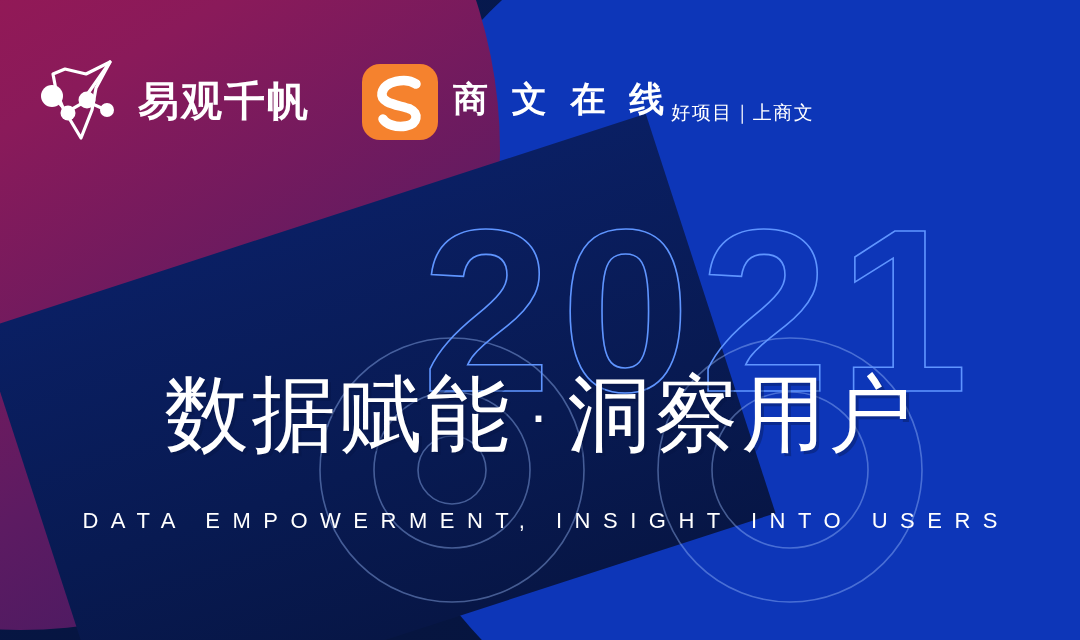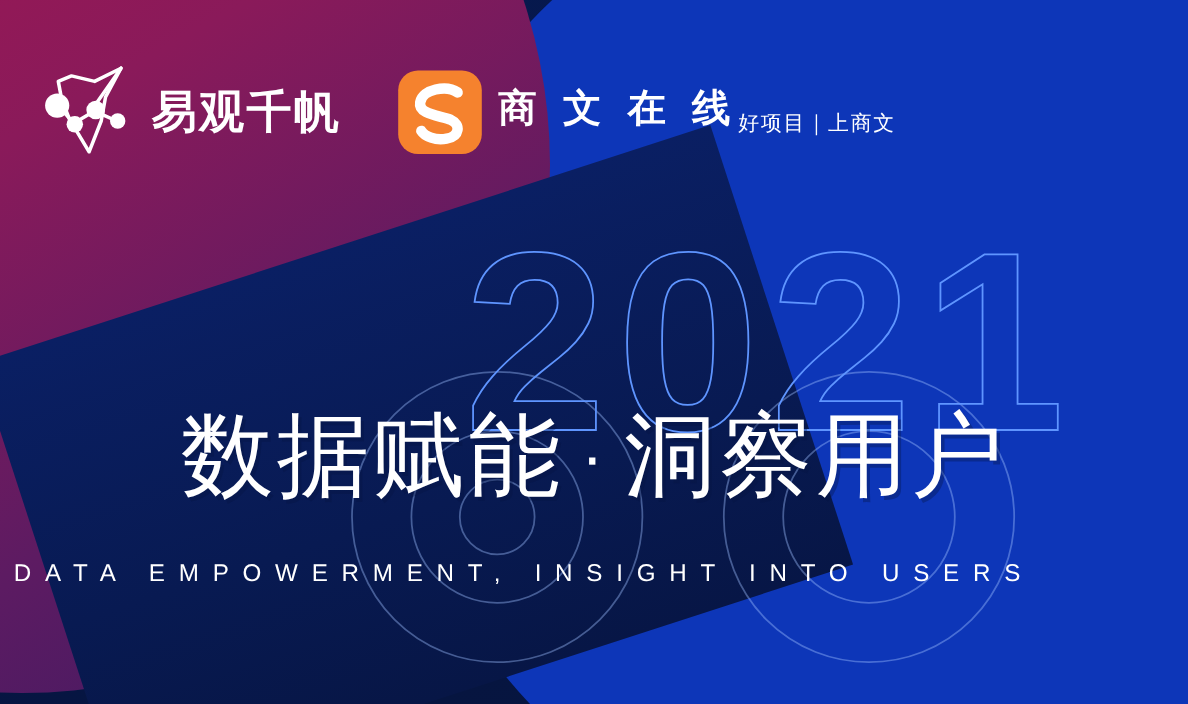--- a/index.html
+++ b/index.html
@@ -171,20 +171,21 @@
     font-size: 60px;
     position: relative;
     top: -6px;
   }
 
   .subline {
     position: absolute;
     left: 0;
     right: 0;
     top: 508px;
+    text-align: center;
     color: #ffffff;
     font-size: 22px;
     font-weight: 400;
     letter-spacing: 12.5px;
     white-space: nowrap;
     text-indent: 12.5px;
   }
 </style>
 </head>
 <body>

